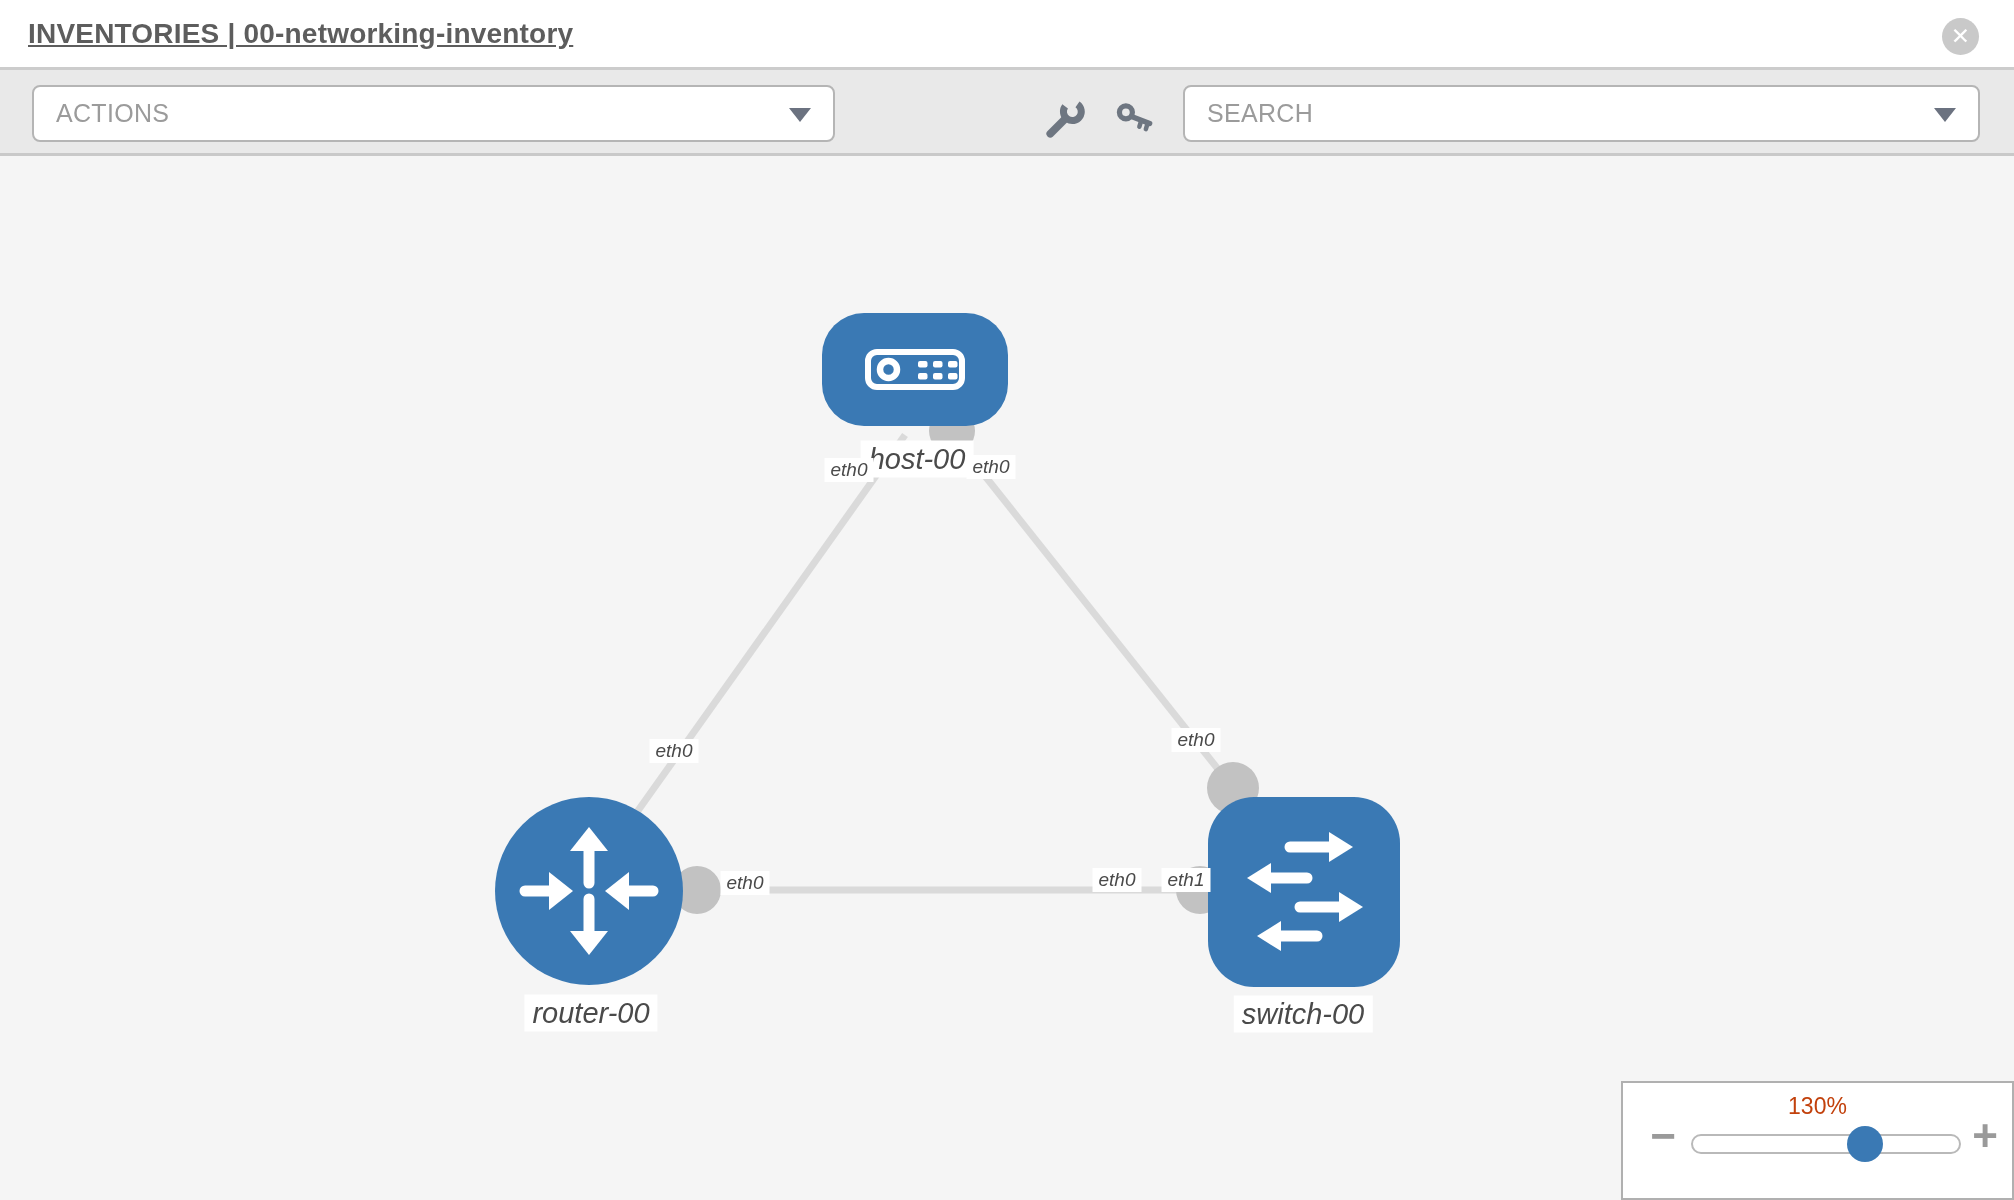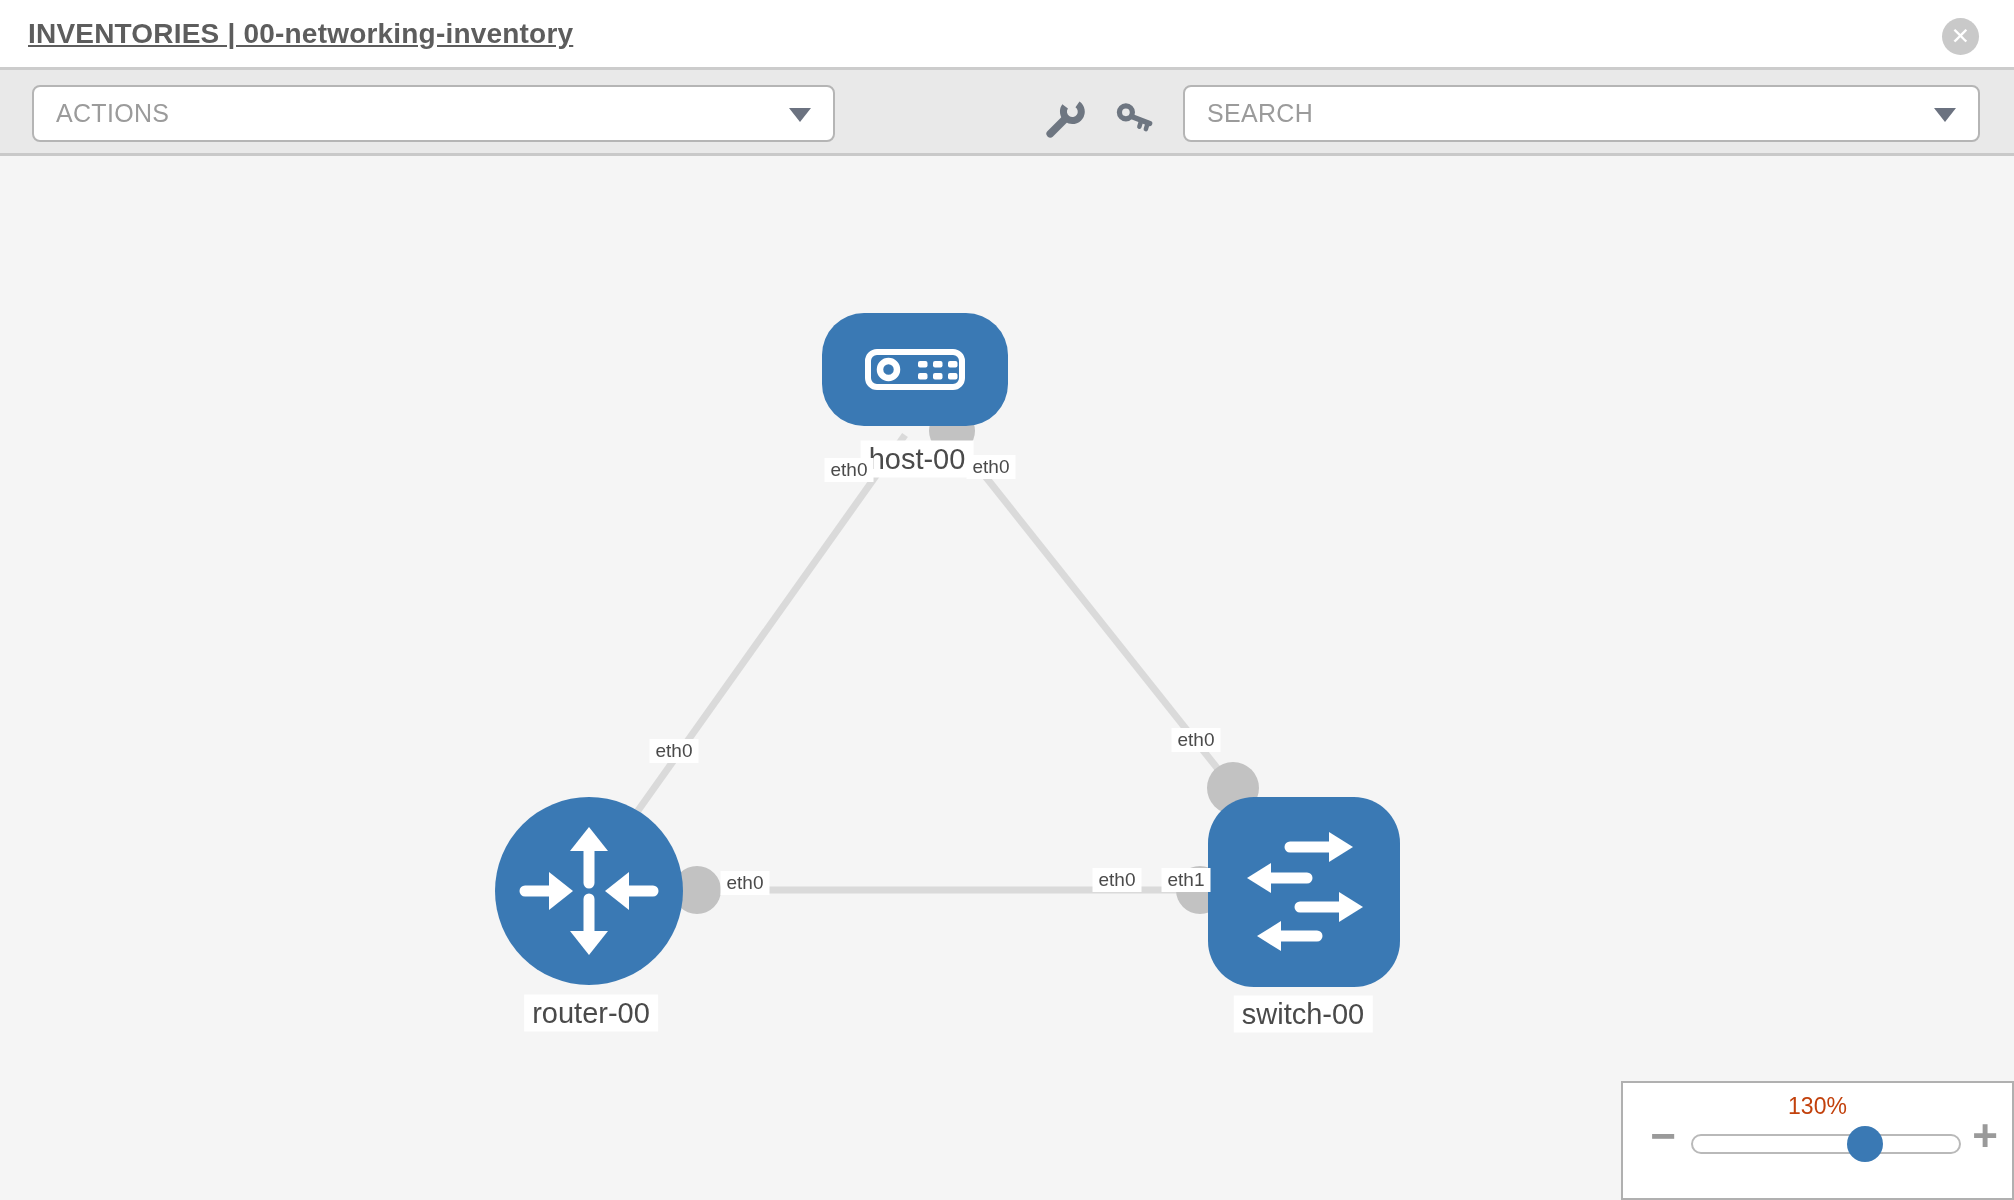--- a/index.html
+++ b/index.html
@@ -24,21 +24,21 @@
 
   
   .canvas{position:absolute;left:0;top:156px;width:2014px;height:1044px;background:#f5f5f5;}
   .links-svg{position:absolute;left:0;top:0;z-index:1;}
   .node{position:absolute;z-index:3;cursor:pointer;}
   .node-host{left:822px;top:157px;width:186px;height:113px;background:#3a79b4;border-radius:42px;}
   .node-router{left:495px;top:641px;width:188px;height:188px;background:#3a79b4;border-radius:50%;}
   .node-switch{left:1208px;top:641px;width:192px;height:190px;background:#3a79b4;border-radius:46px;}
   .node svg{position:absolute;left:0;top:0;}
 
-  .nlabel{position:absolute;z-index:4;transform:translate(-50%,-50%);background:#ffffff;color:#4a4a4a;white-space:nowrap;}
+  .nlabel{position:absolute;z-index:4;transform:translate(-50%,-50%);background:#ffffff;color:#4a4a4a;white-space:nowrap;font-style:italic;}
   .nlabel-big{font-size:29px;padding:2px 8px;}
   .nlabel-small{font-size:19px;padding:1px 6px;}
 
   
   .zoom-panel{position:absolute;right:0;bottom:0;width:393px;height:119px;background:#ffffff;border:2px solid #b0b0b0;box-sizing:border-box;z-index:5;}
   .zoom-level{position:absolute;left:0;top:10px;width:100%;text-align:center;font-size:23px;color:#c2410c;}
   .zoom-minus{position:absolute;left:22px;top:28px;width:36px;height:60px;font-size:44px;font-weight:700;color:#9a9a9a;text-align:center;cursor:pointer;}
   .zoom-plus{position:absolute;left:342px;top:28px;width:40px;height:60px;font-size:44px;font-weight:700;color:#9a9a9a;text-align:center;cursor:pointer;}
   .zoom-track{position:absolute;left:68px;top:51px;width:270px;height:20px;background:#ffffff;border:2px solid #b9b9b9;border-radius:12px;box-sizing:border-box;cursor:pointer;}
   .zoom-thumb{position:absolute;left:224px;top:43px;width:36px;height:36px;border-radius:50%;background:#3a79b4;cursor:pointer;}

